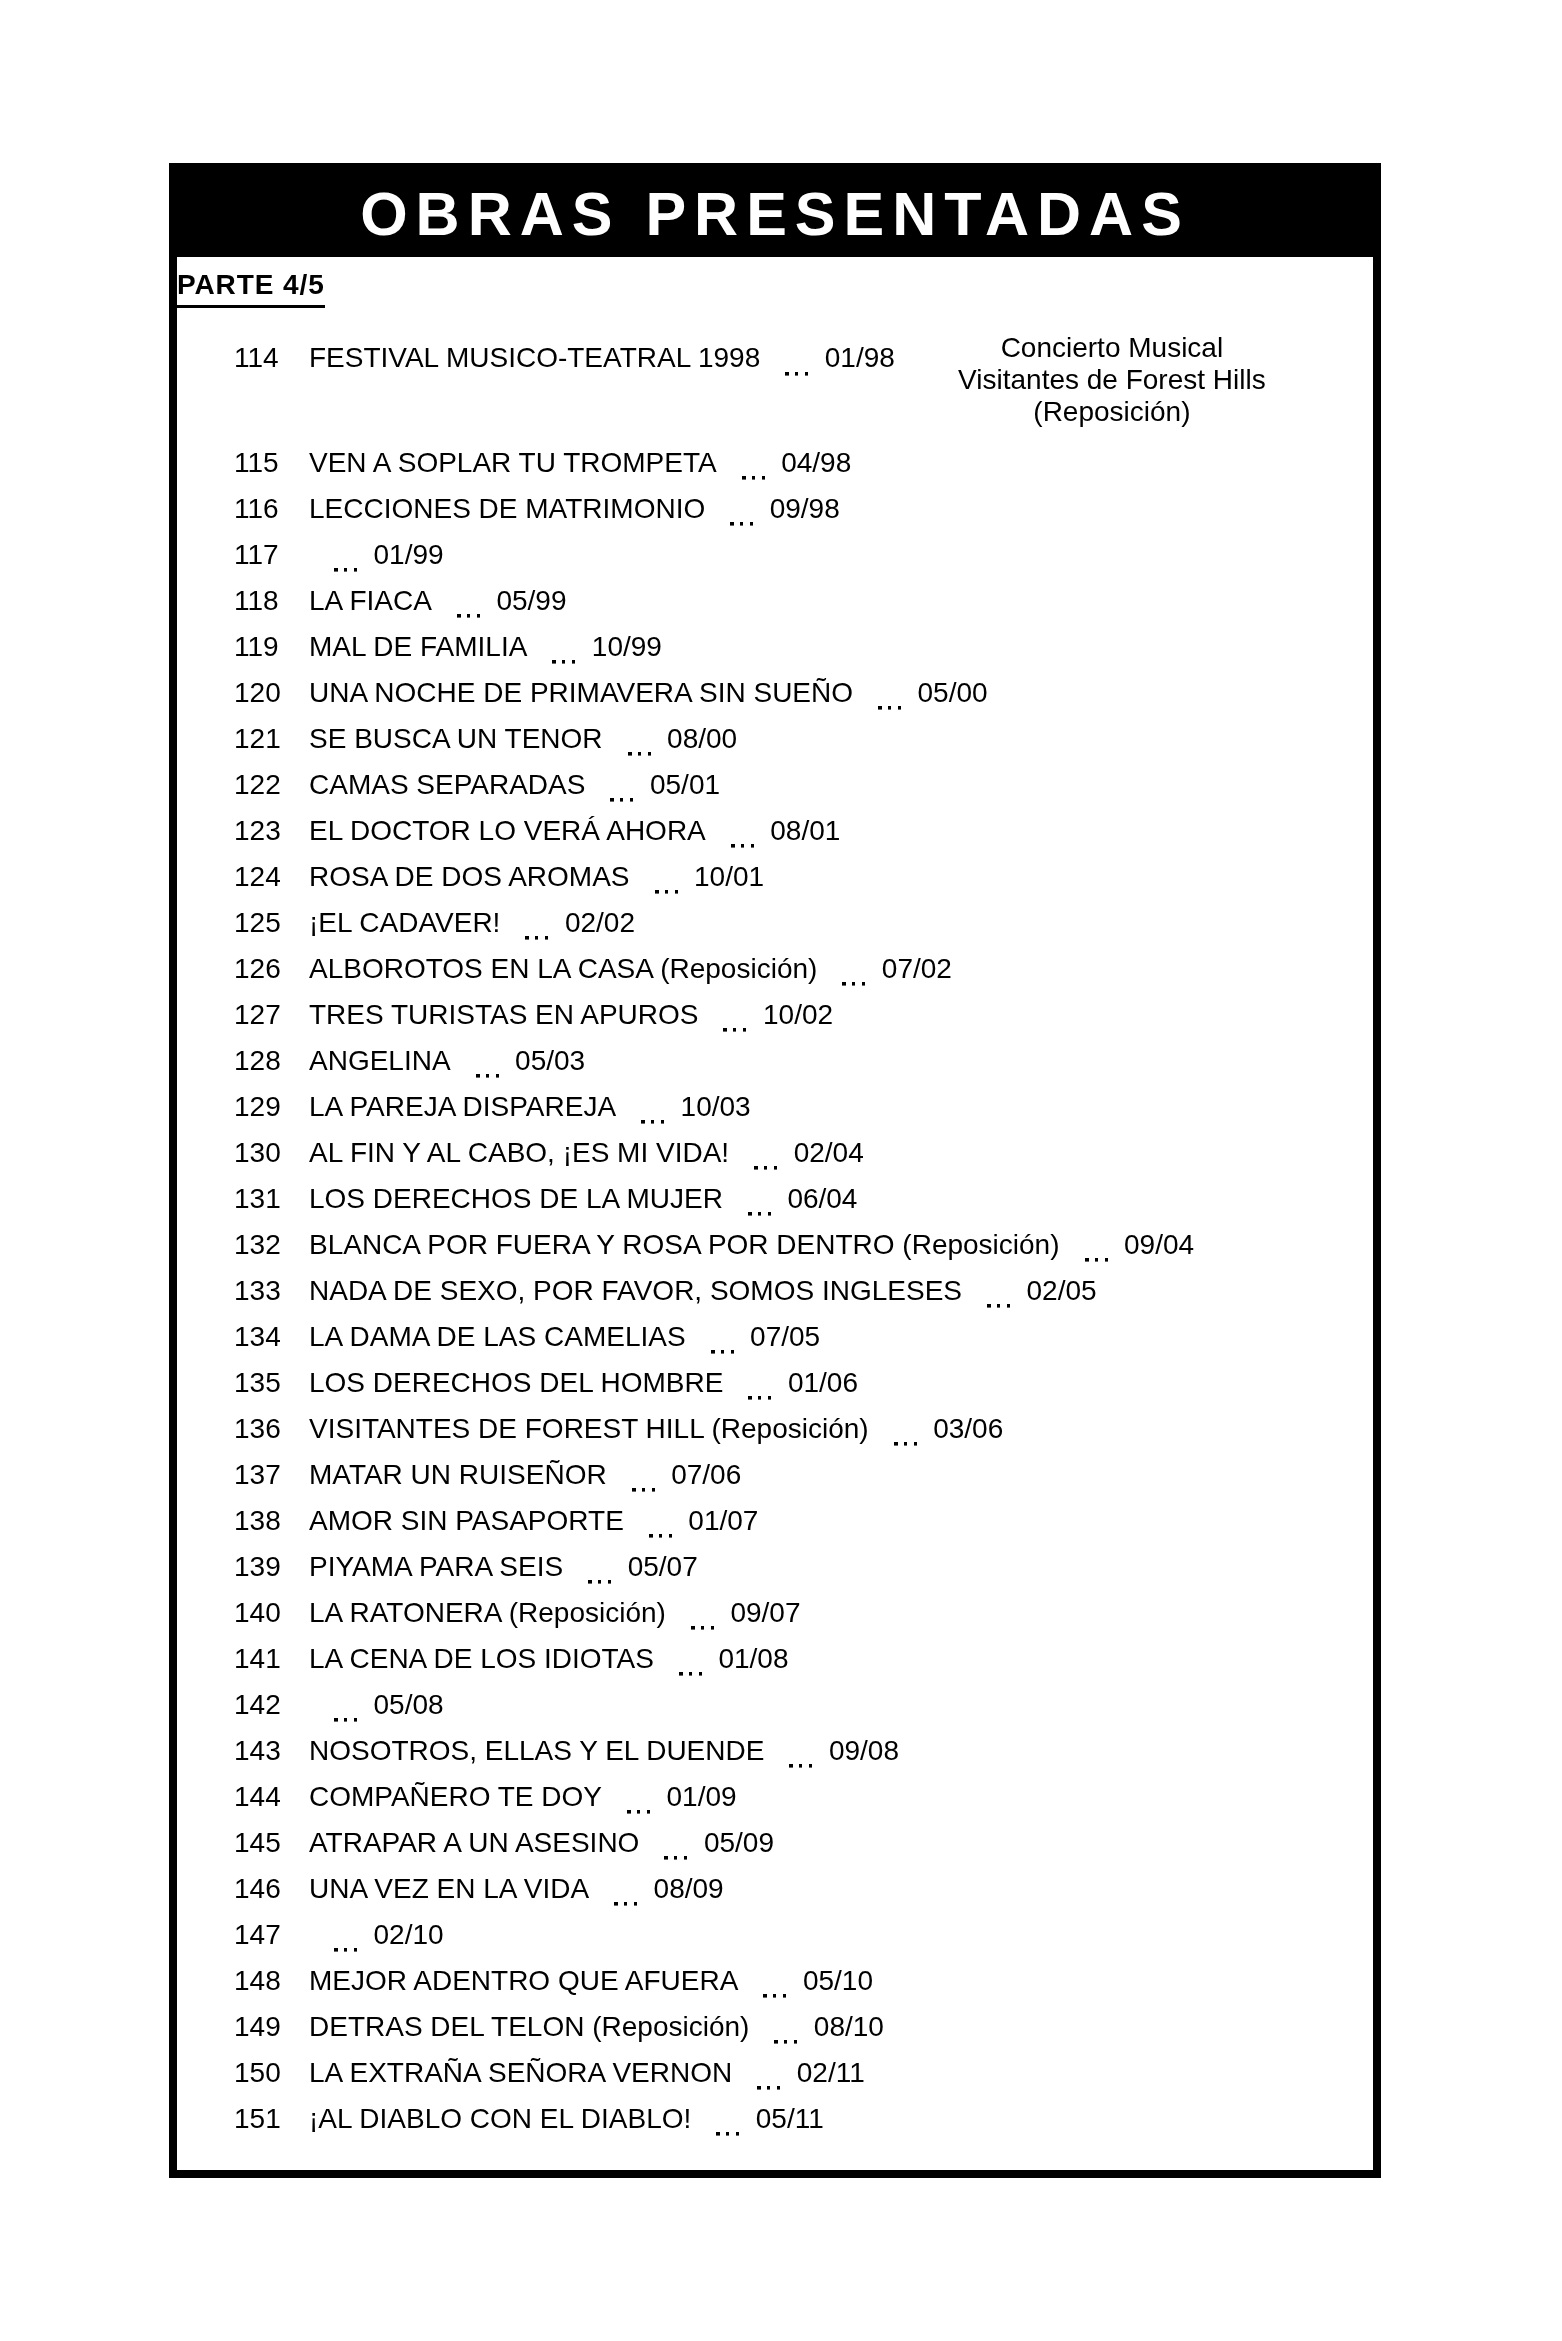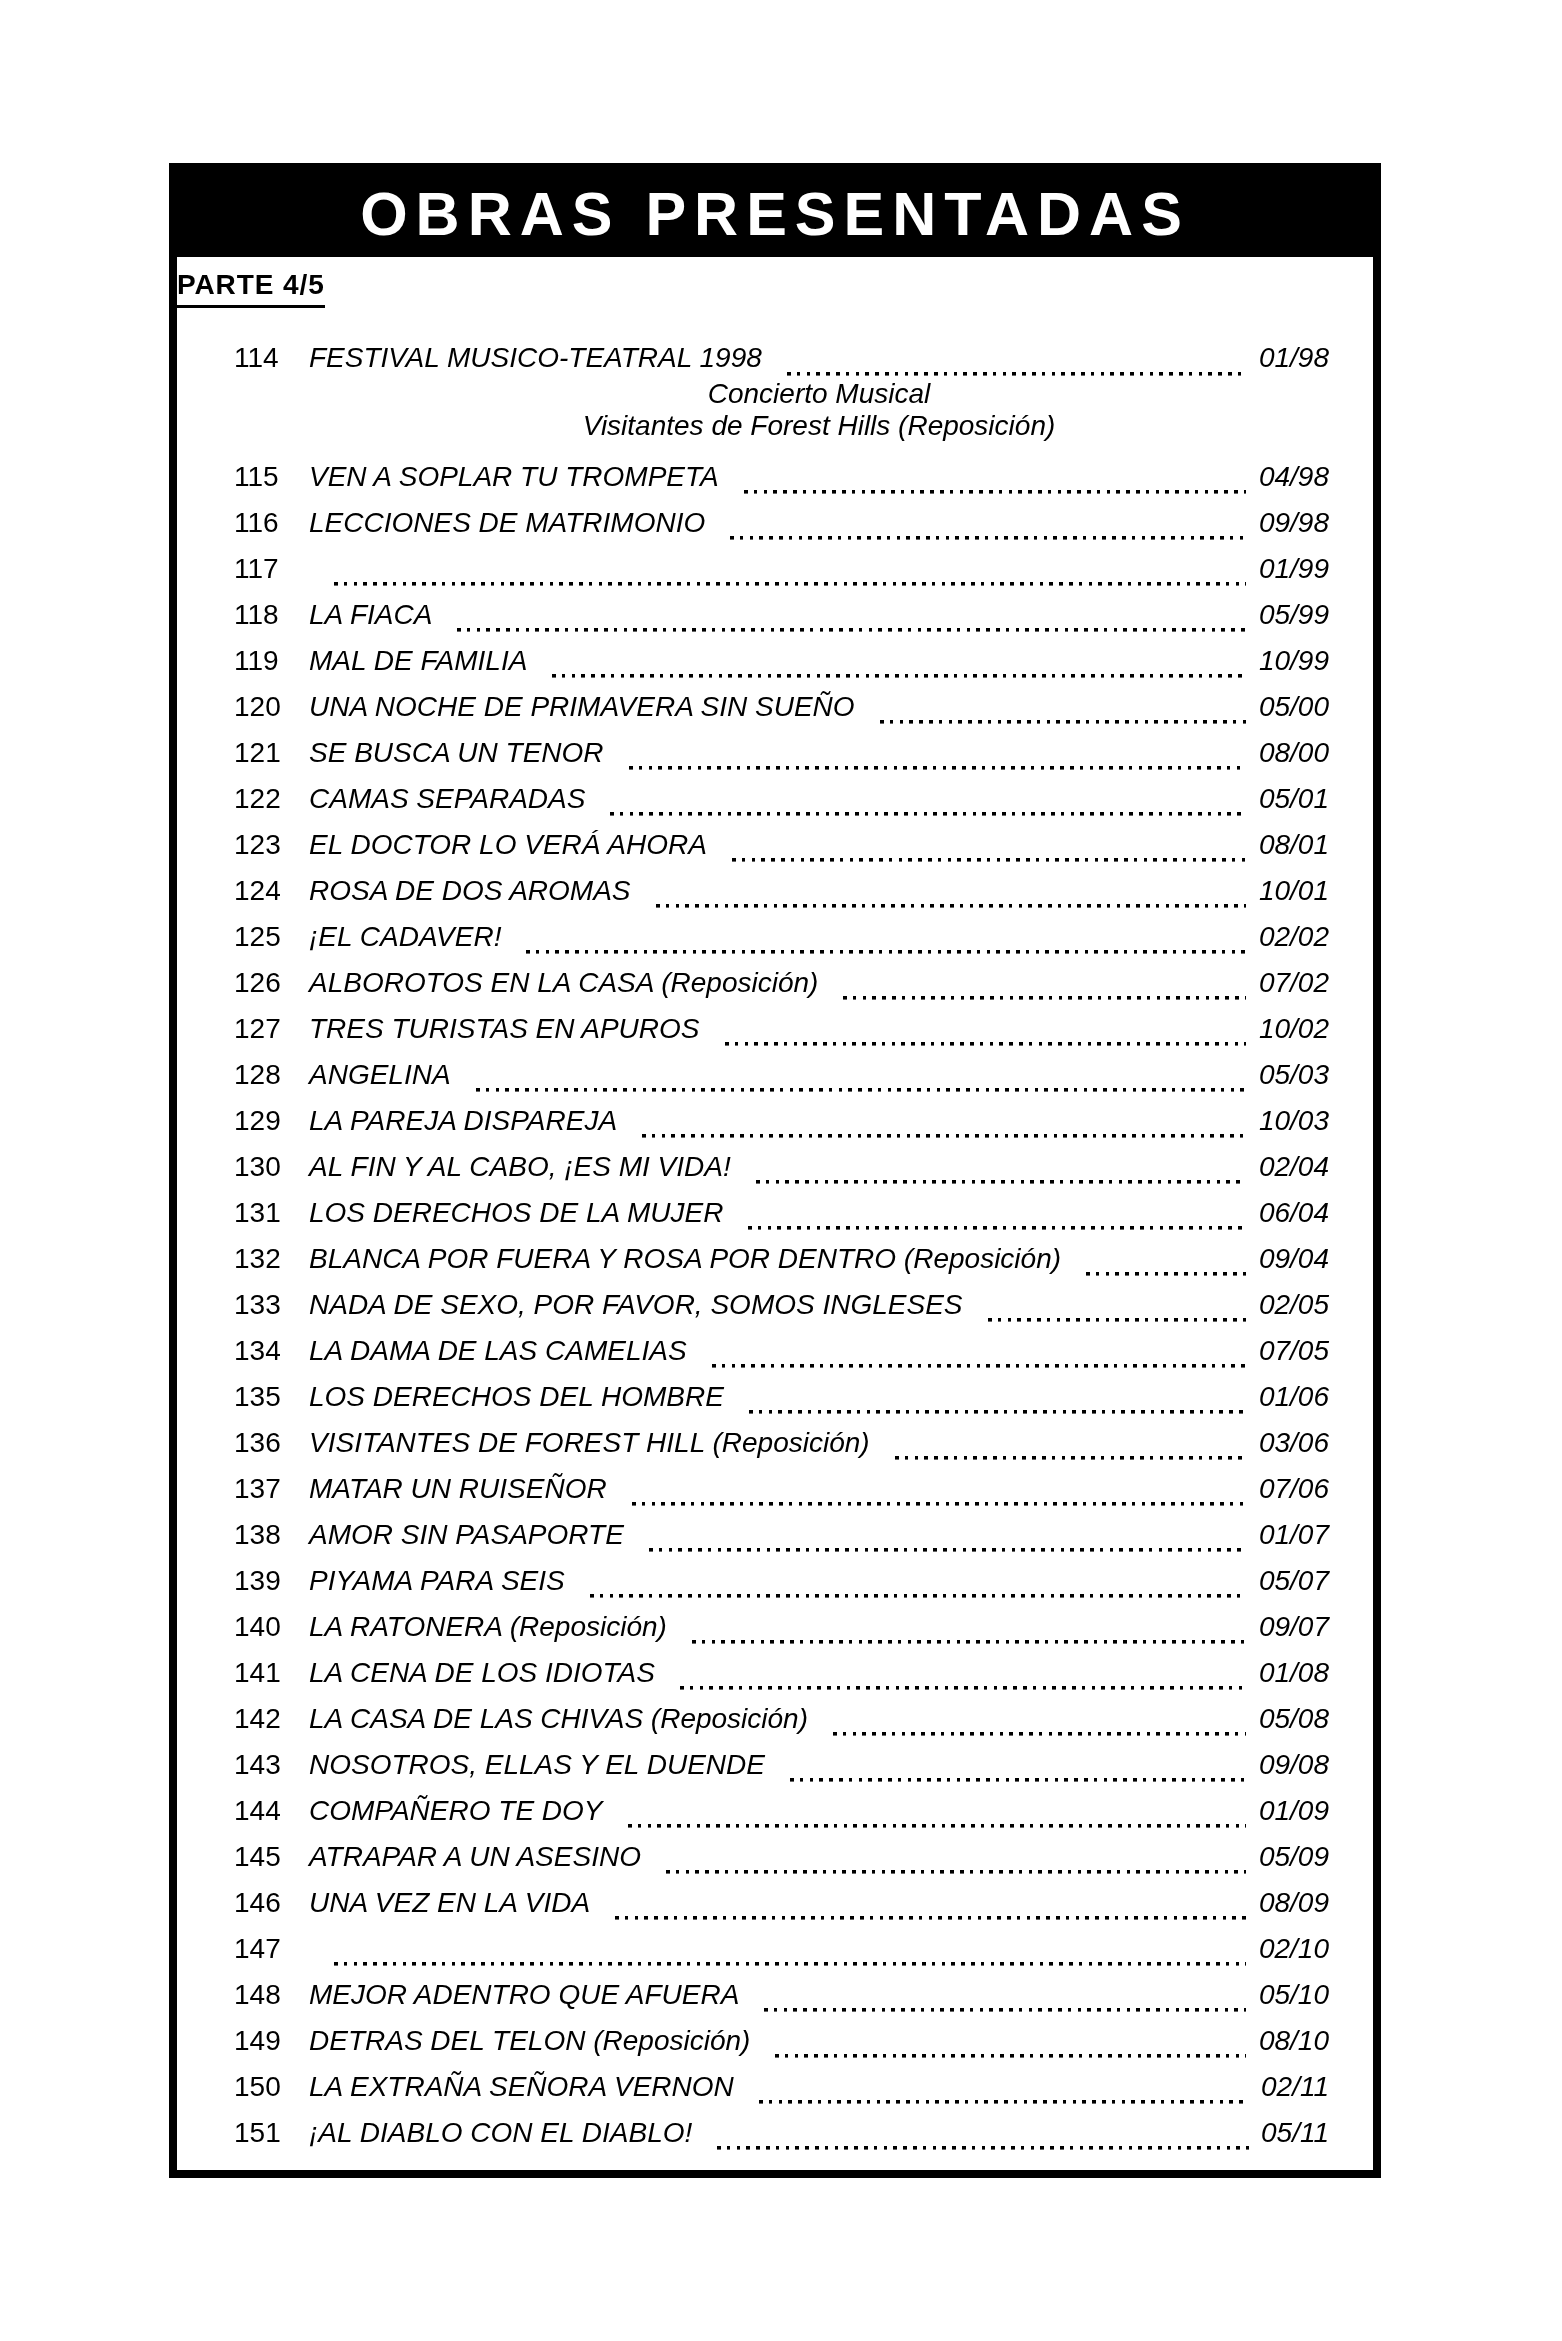--- a/index.html
+++ b/index.html
@@ -60,23 +60,22 @@
   }
   .entry .num {
     flex: none;
     width: 75px;
     font-size: 28px;
     line-height: 46px;
   }
   .entry-main {
     flex: 1;
     display: flex;
-    flex-direction: column;
+    flex-direction: row;
     min-width: 0;
-    font-style: italic;
   }
   .entry-row {
     display: flex;
     align-items: stretch;
     font-size: 28px;
     line-height: 46px;
     height: 46px;
   }
   .entry-title {
     white-space: nowrap;
@@ -389,21 +388,20 @@
               <div class="entry-title">LA CENA DE LOS IDIOTAS</div>
               <div class="dot-leader"></div>
               <div class="entry-date">01/08</div>
             </div>
           </div>
         </div>
         <div class="entry">
           <div class="num">142</div>
           <div class="entry-main">
             <div class="entry-row">
-              <div class="entry-title">LA CASA DE LAS CHIVAS (Reposición)</div>
               <div class="dot-leader"></div>
               <div class="entry-date">05/08</div>
             </div>
           </div>
         </div>
         <div class="entry">
           <div class="num">143</div>
           <div class="entry-main">
             <div class="entry-row">
               <div class="entry-title">NOSOTROS, ELLAS Y EL DUENDE</div>

